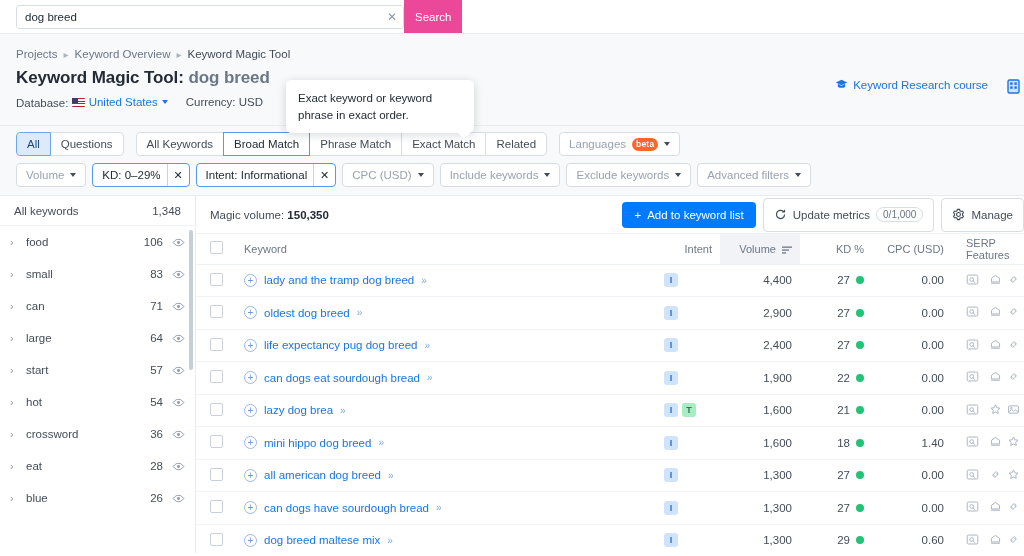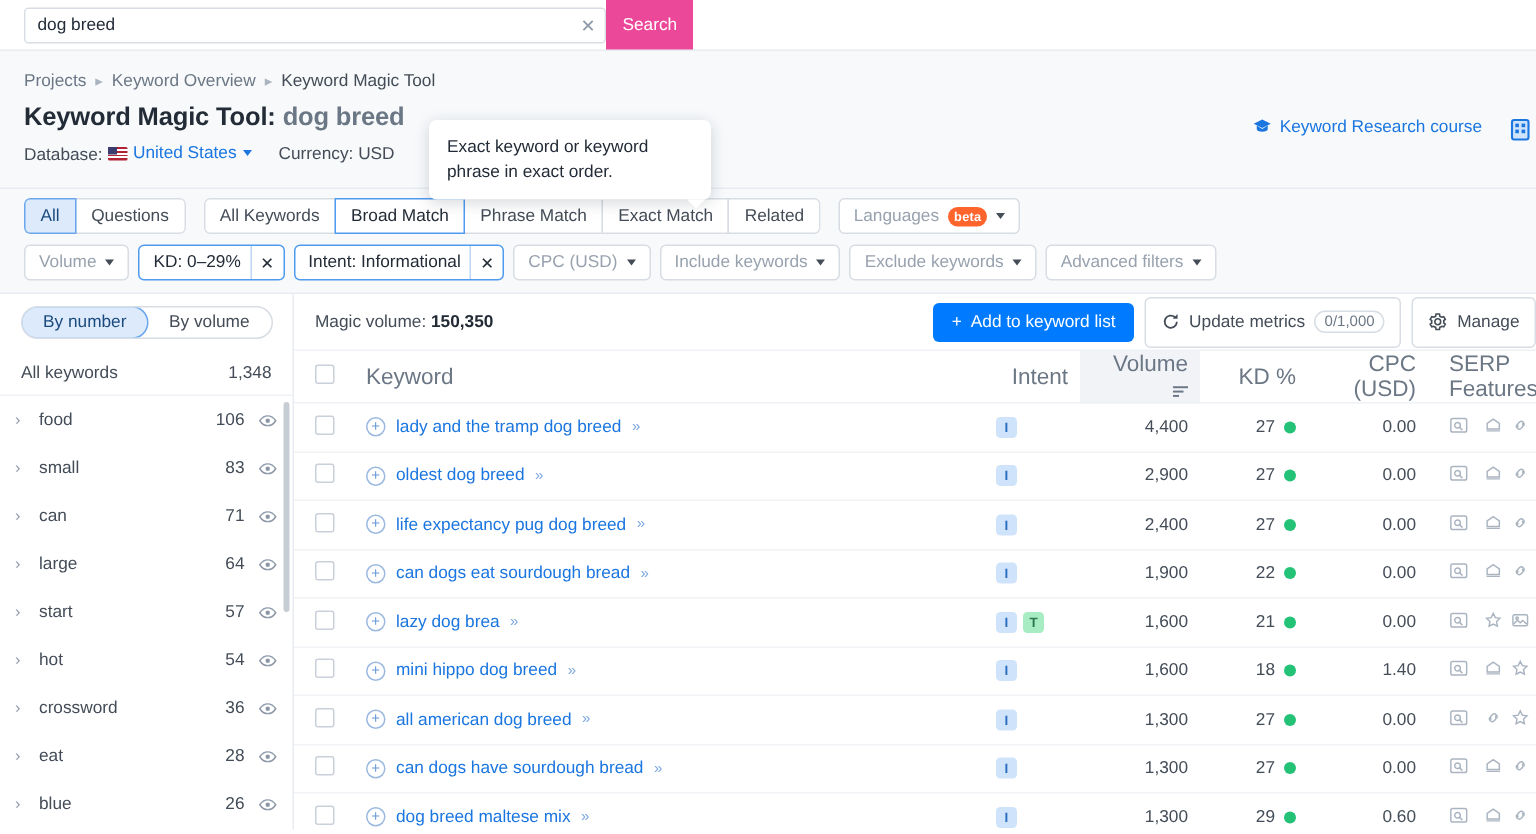--- a/index.html
+++ b/index.html
@@ -231,21 +231,21 @@
     display: flex; align-items: center; gap: 6px; cursor: pointer;
     font-family: "Liberation Sans", sans-serif;
   }
   .chip-count {
     border: 1px solid #d8dde3; border-radius: 9px;
     font-size: 10px; color: #6b7785; padding: 1px 6px;
   }
 
   table { width: 100%; border-collapse: collapse; table-layout: fixed; }
   thead th {
-    font-size: 15px; color: #6b7785; font-weight: 400;
+    font-size: 11px; color: #6b7785; font-weight: 400;
     height: 30px; text-align: right; padding: 0 8px;
     border-bottom: 1px solid #eef1f5;
     background: #fff;
   }
   thead th.lefty { text-align: left; }
   thead th.volcol { background: #f1f3f7; }
   tbody td {
     height: 32.5px; font-size: 11.5px; color: #434c57;
     border-bottom: 1px solid #f0f2f6;
     text-align: right; padding: 0 8px;
@@ -394,26 +394,20 @@
     <div class="pill dim">
       <span>Advanced filters</span>
       <span class="caret" style="color:#434c57"></span>
     </div>
   </div>
 </div>
 
 <div class="body">
 
   <div class="sidebar">
-    <div class="toggle-wrap">
-      <div class="toggle">
-        <div class="active">By number</div>
-        <div>By volume</div>
-      </div>
-    </div>
     <div class="kw-list">
       <div class="kw-head">
         <span>All keywords</span>
         <span>1,348</span>
       </div>
       <div id="group-rows">
           <div class="kw-item">
             <span class="chev">›</span>
             <span class="lbl">food</span>
             <span class="cnt">106</span>

